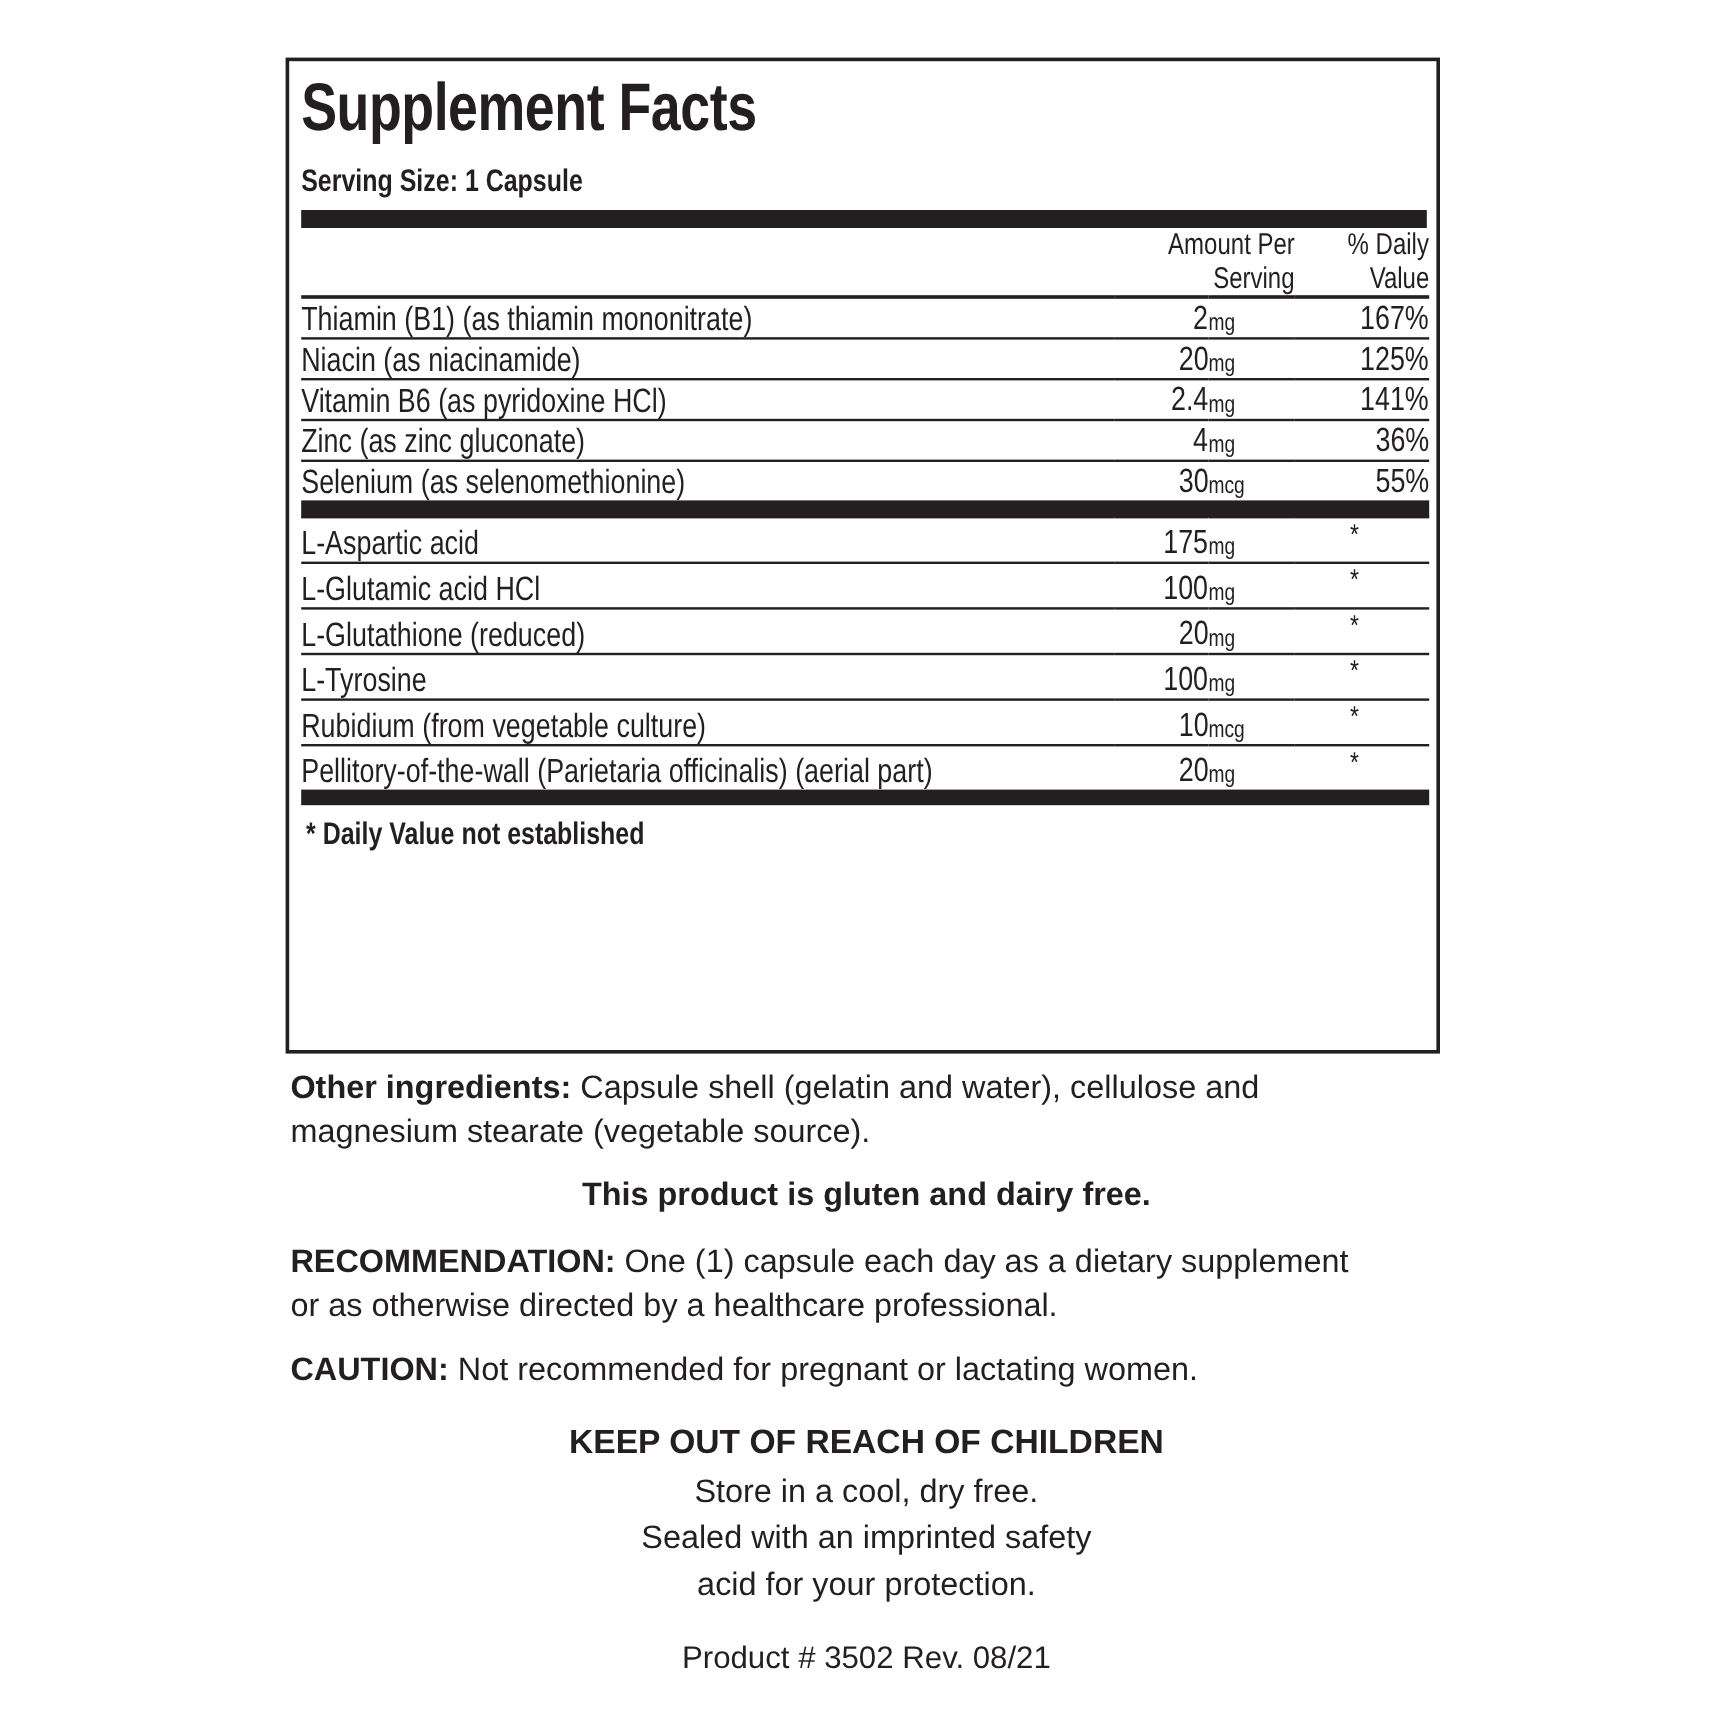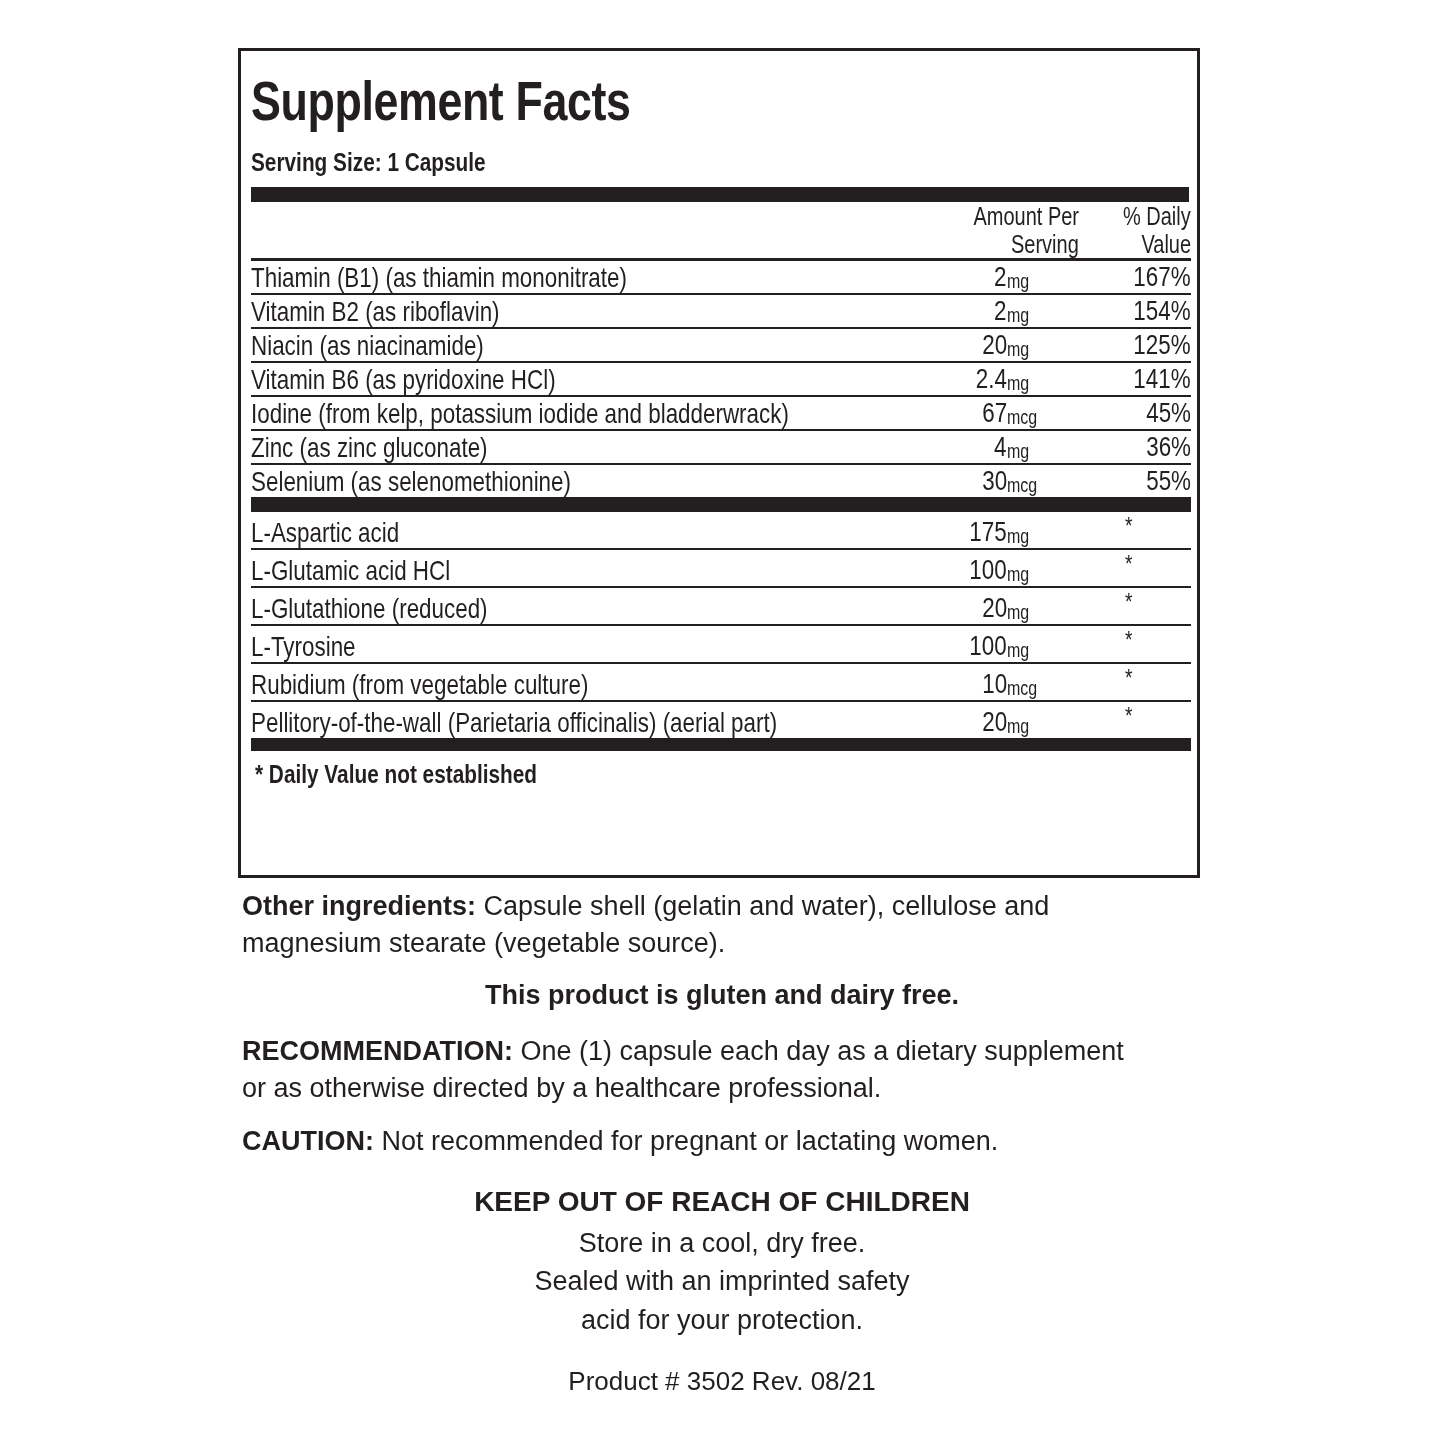--- a/index.html
+++ b/index.html
@@ -55,21 +55,21 @@
     right: 8px;
     bottom: 0;
   }
 
   
   #sf-title {
     font-size: 56px;
     font-weight: bold;
     letter-spacing: -0.5px;
     line-height: 1.0;
-    padding-top: 22px;
+    padding-top: 10px;
     height: 64px;
     text-decoration: underline;
   }
   #sf-serving {
     font-size: 26px;
     font-weight: bold;
     padding-top: 10px;
     height: 32px;
   }
 
@@ -238,42 +238,30 @@
             <span class="cond-r">Value</span>
           </td>
         </tr>
       <tr class="rule rule-head">
             <td class="nm"><span class="cond">Thiamin (B1) (as thiamin mononitrate)</span></td>
             <td class="num"><span class="cond-r">2</span></td>
             <td class="unit"><span class="cond">mg</span></td>
             <td class="dv"><span class="cond-r">167%</span></td>
           </tr>
           <tr class="rule">
-            <td class="nm"><span class="cond">Vitamin B2 (as riboflavin)</span></td>
-            <td class="num"><span class="cond-r">2</span></td>
-            <td class="unit"><span class="cond">mg</span></td>
-            <td class="dv"><span class="cond-r">154%</span></td>
-          </tr>
-          <tr class="rule">
             <td class="nm"><span class="cond">Niacin (as niacinamide)</span></td>
             <td class="num"><span class="cond-r">20</span></td>
             <td class="unit"><span class="cond">mg</span></td>
             <td class="dv"><span class="cond-r">125%</span></td>
           </tr>
           <tr class="rule">
             <td class="nm"><span class="cond">Vitamin B6 (as pyridoxine HCl)</span></td>
             <td class="num"><span class="cond-r">2.4</span></td>
             <td class="unit"><span class="cond">mg</span></td>
             <td class="dv"><span class="cond-r">141%</span></td>
-          </tr>
-          <tr class="rule">
-            <td class="nm"><span class="cond">Iodine (from kelp, potassium iodide and bladderwrack)</span></td>
-            <td class="num"><span class="cond-r">67</span></td>
-            <td class="unit"><span class="cond">mcg</span></td>
-            <td class="dv"><span class="cond-r">45%</span></td>
           </tr>
           <tr class="rule">
             <td class="nm"><span class="cond">Zinc (as zinc gluconate)</span></td>
             <td class="num"><span class="cond-r">4</span></td>
             <td class="unit"><span class="cond">mg</span></td>
             <td class="dv"><span class="cond-r">36%</span></td>
           </tr>
           <tr class="rule">
             <td class="nm"><span class="cond">Selenium (as selenomethionine)</span></td>
             <td class="num"><span class="cond-r">30</span></td>

